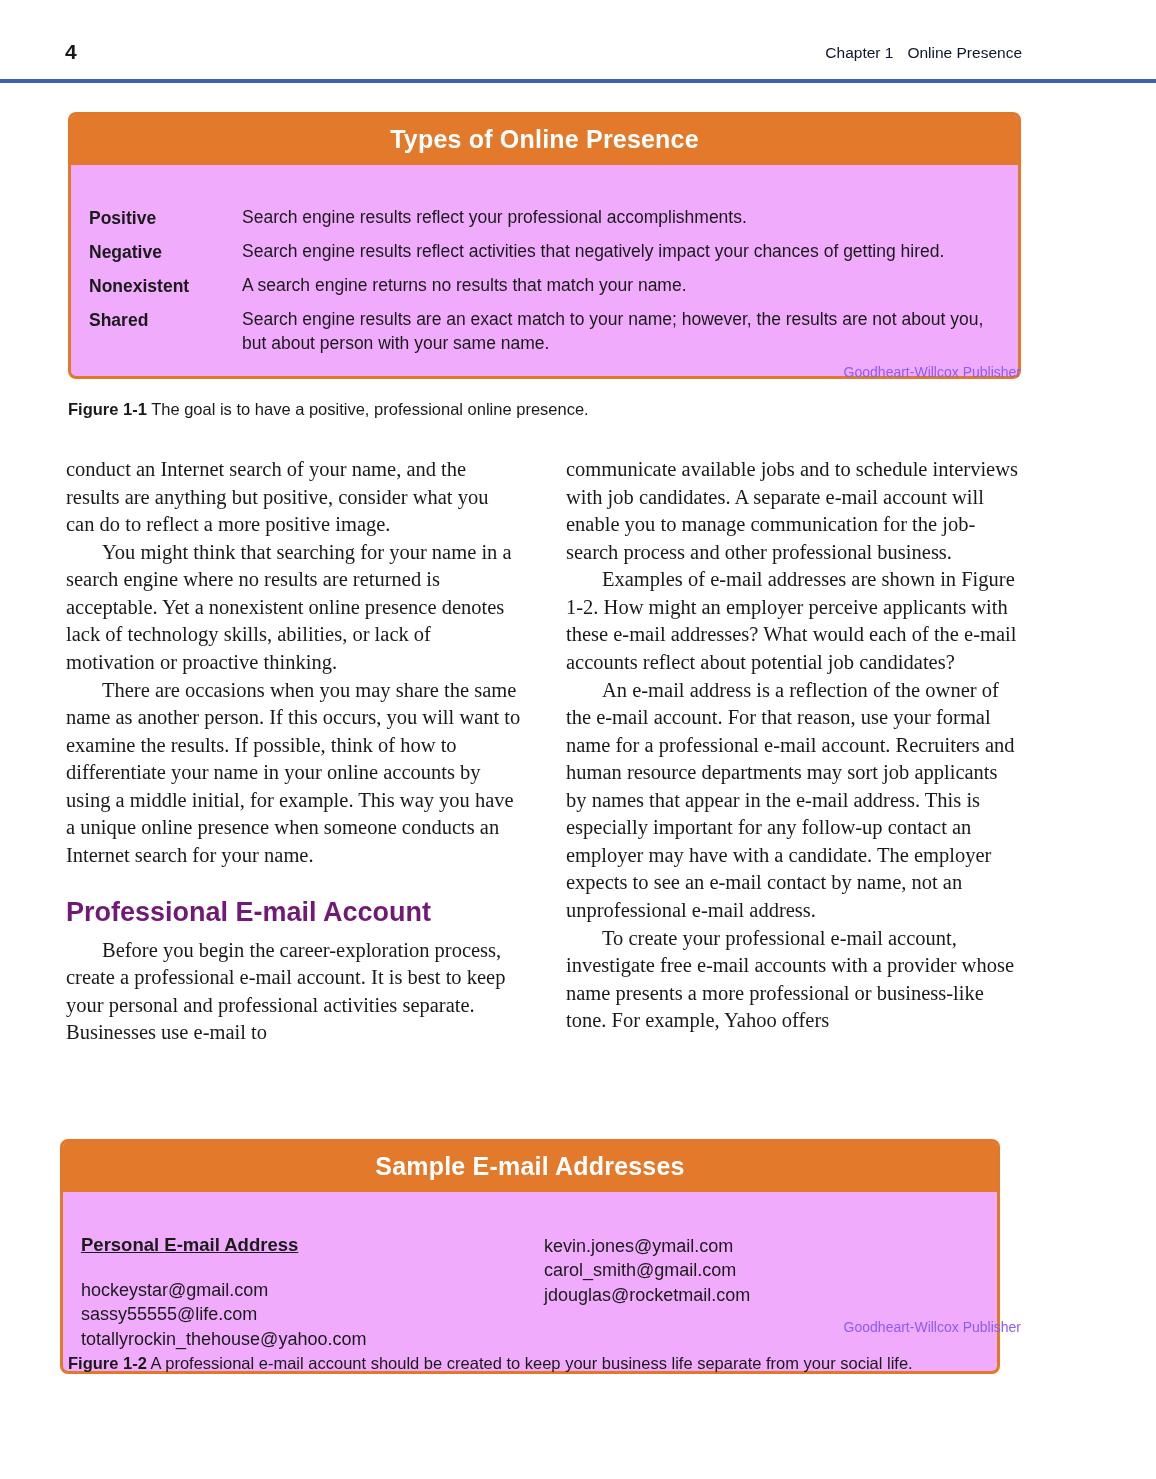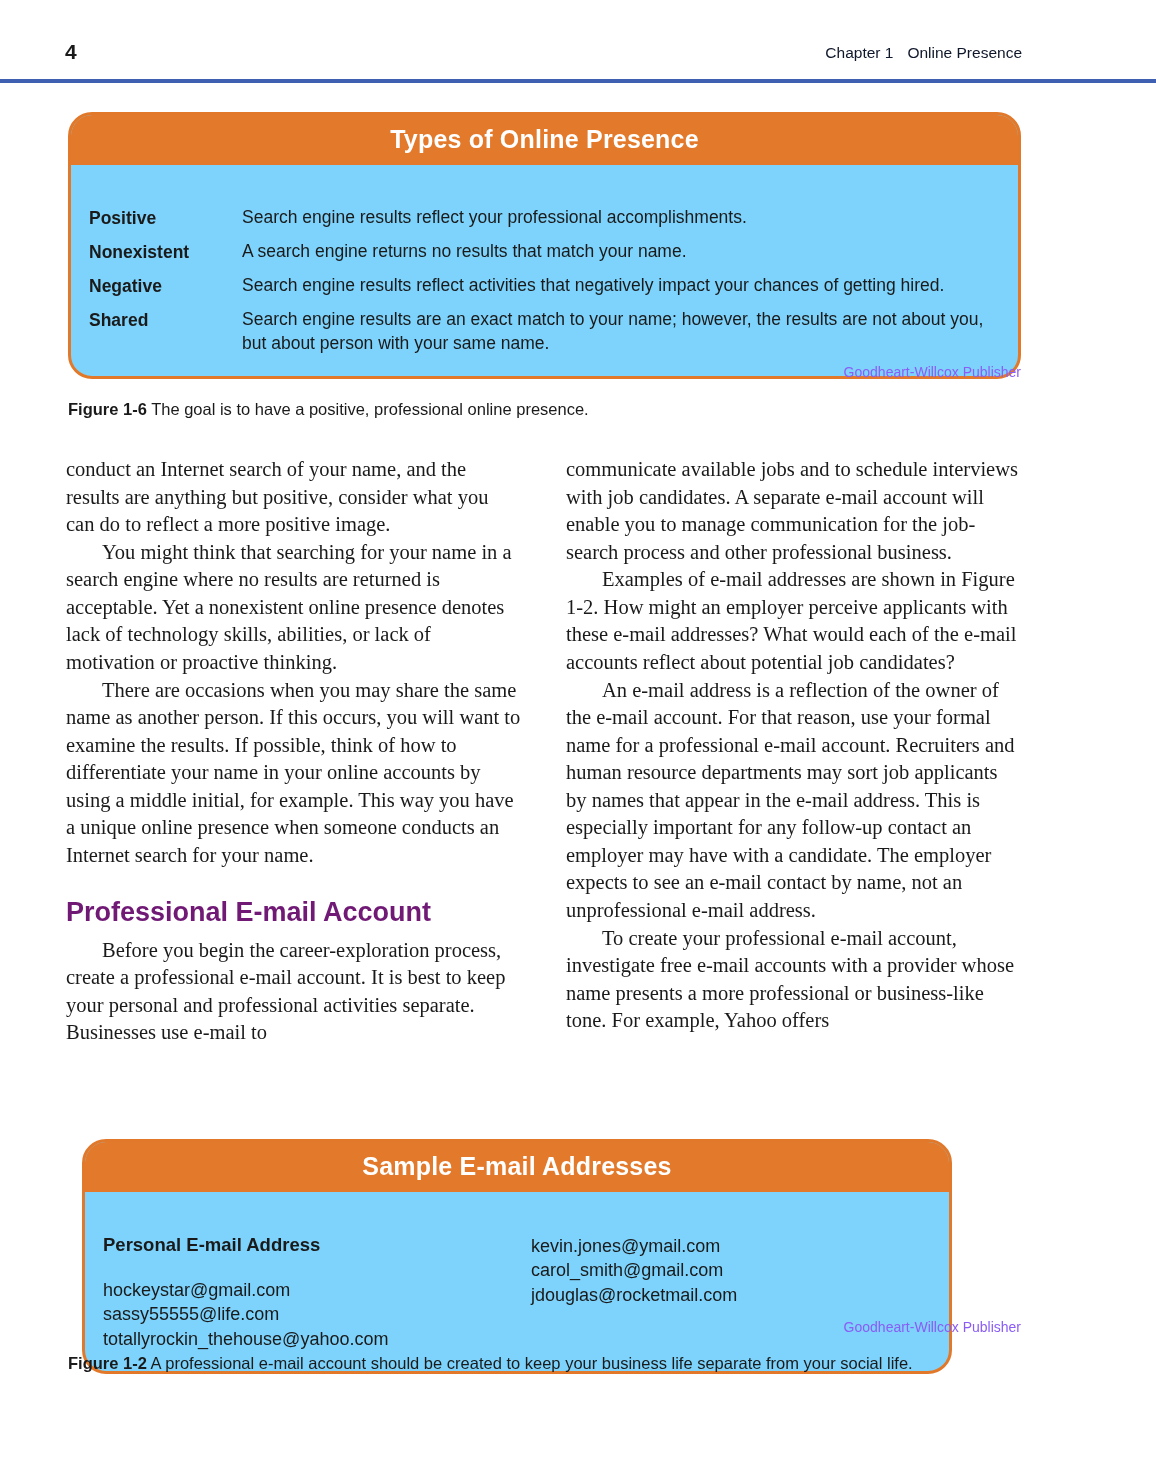--- a/index.html
+++ b/index.html
@@ -52,22 +52,22 @@
     left: 0;
     width: 1156px;
     height: 4px;
     background: #3f5fb0;
   }
 
   
   .figbox {
     position: absolute;
     border: 3px solid #e2792a;
-    border-radius: 24px;
-    background: #7dd3fc;
+    border-radius: 8px;
+    background: #f0abfc;
     box-sizing: border-box;
     overflow: hidden;
   }
   .figbox-title {
     background: #e3792a;
     color: #ffffff;
     font-family: "Liberation Sans", sans-serif;
     font-weight: bold;
     font-size: 25px;
     text-align: center;
@@ -113,20 +113,21 @@
   }
   .email-col.second {
     padding-left: 18px;
   }
   .email-col-head {
     font-family: "Liberation Sans", sans-serif;
     font-weight: bold;
     font-size: 18.5px;
     color: #1a1a1a;
     margin-bottom: 22px;
+    text-decoration: underline;
   }
   .email-item {
     font-family: "Liberation Sans", sans-serif;
     font-size: 18px;
     color: #1a1a1a;
     line-height: 1.36;
   }
 
   
   .credit {
@@ -184,57 +185,57 @@
 <div class="head-rule"></div>
 
 <div class="figbox" style="left:68px; top:112px; width:953px;">
   <div class="figbox-title">Types of Online Presence</div>
   <div class="figbox-body">
     <div class="tbl-row">
       <div class="tbl-term">Positive</div>
       <div class="tbl-desc">Search engine results reflect your professional accomplishments.</div>
     </div>
     <div class="tbl-row">
+      <div class="tbl-term">Negative</div>
+      <div class="tbl-desc">Search engine results reflect activities that negatively impact your chances of getting hired.</div>
+    </div>
+    <div class="tbl-row">
       <div class="tbl-term">Nonexistent</div>
       <div class="tbl-desc">A search engine returns no results that match your name.</div>
     </div>
     <div class="tbl-row">
-      <div class="tbl-term">Negative</div>
-      <div class="tbl-desc">Search engine results reflect activities that negatively impact your chances of getting hired.</div>
-    </div>
-    <div class="tbl-row">
       <div class="tbl-term">Shared</div>
       <div class="tbl-desc">Search engine results are an exact match to your name; however, the results are not about you, but about person with your same name.</div>
     </div>
   </div>
 </div>
 
 <div class="credit" style="left:0; top:364px; width:1021px;">Goodheart-Willcox Publisher</div>
 
 <div class="caption" style="left:68px; top:398px; width:953px;">
-  <b>Figure 1-6</b>
+  <b>Figure 1-1</b>
   <span>The goal is to have a positive, professional online presence.</span>
 </div>
 
 <div class="col" style="left:66px; top:456px; width:455px;">
   <p class="noindent">conduct an Internet search of your name, and the results are anything but positive, consider what you can do to reflect a more positive image.</p>
   <p>You might think that searching for your name in a search engine where no results are returned is acceptable. Yet a nonexistent online presence denotes lack of technology skills, abilities, or lack of motivation or proactive thinking.</p>
   <p>There are occasions when you may share the same name as another person. If this occurs, you will want to examine the results. If possible, think of how to differentiate your name in your online accounts by using a middle initial, for example. This way you have a unique online presence when someone conducts an Internet search for your name.</p>
   <h2 class="head2">Professional E-mail Account</h2>
   <p>Before you begin the career-exploration process, create a professional e-mail account. It is best to keep your personal and professional activities separate. Businesses use e-mail to</p>
 </div>
 
 <div class="col" style="left:566px; top:456px; width:455px;">
   <p class="noindent">communicate available jobs and to schedule interviews with job candidates. A separate e-mail account will enable you to manage communication for the job-search process and other professional business.</p>
   <p>Examples of e-mail addresses are shown in Figure 1-2. How might an employer perceive applicants with these e-mail addresses? What would each of the e-mail accounts reflect about potential job candidates?</p>
   <p>An e-mail address is a reflection of the owner of the e-mail account. For that reason, use your formal name for a professional e-mail account. Recruiters and human resource departments may sort job applicants by names that appear in the e-mail address. This is especially important for any follow-up contact an employer may have with a candidate. The employer expects to see an e-mail contact by name, not an unprofessional e-mail address.</p>
   <p>To create your professional e-mail account, investigate free e-mail accounts with a provider whose name presents a more professional or business-like tone. For example, Yahoo offers</p>
 </div>
 
-<div class="figbox" style="left:82px; top:1139px; width:870px;">
+<div class="figbox" style="left:60px; top:1139px; width:940px;">
   <div class="figbox-title">Sample E-mail Addresses</div>
   <div class="figbox-body">
     <div class="email-cols">
       <div class="email-col">
         <div class="email-col-head">Personal E-mail Address</div>
         <div class="email-item">hockeystar@gmail.com</div>
         <div class="email-item">sassy55555@life.com</div>
         <div class="email-item">totallyrockin_thehouse@yahoo.com</div>
       </div>
       <div class="email-col second">

